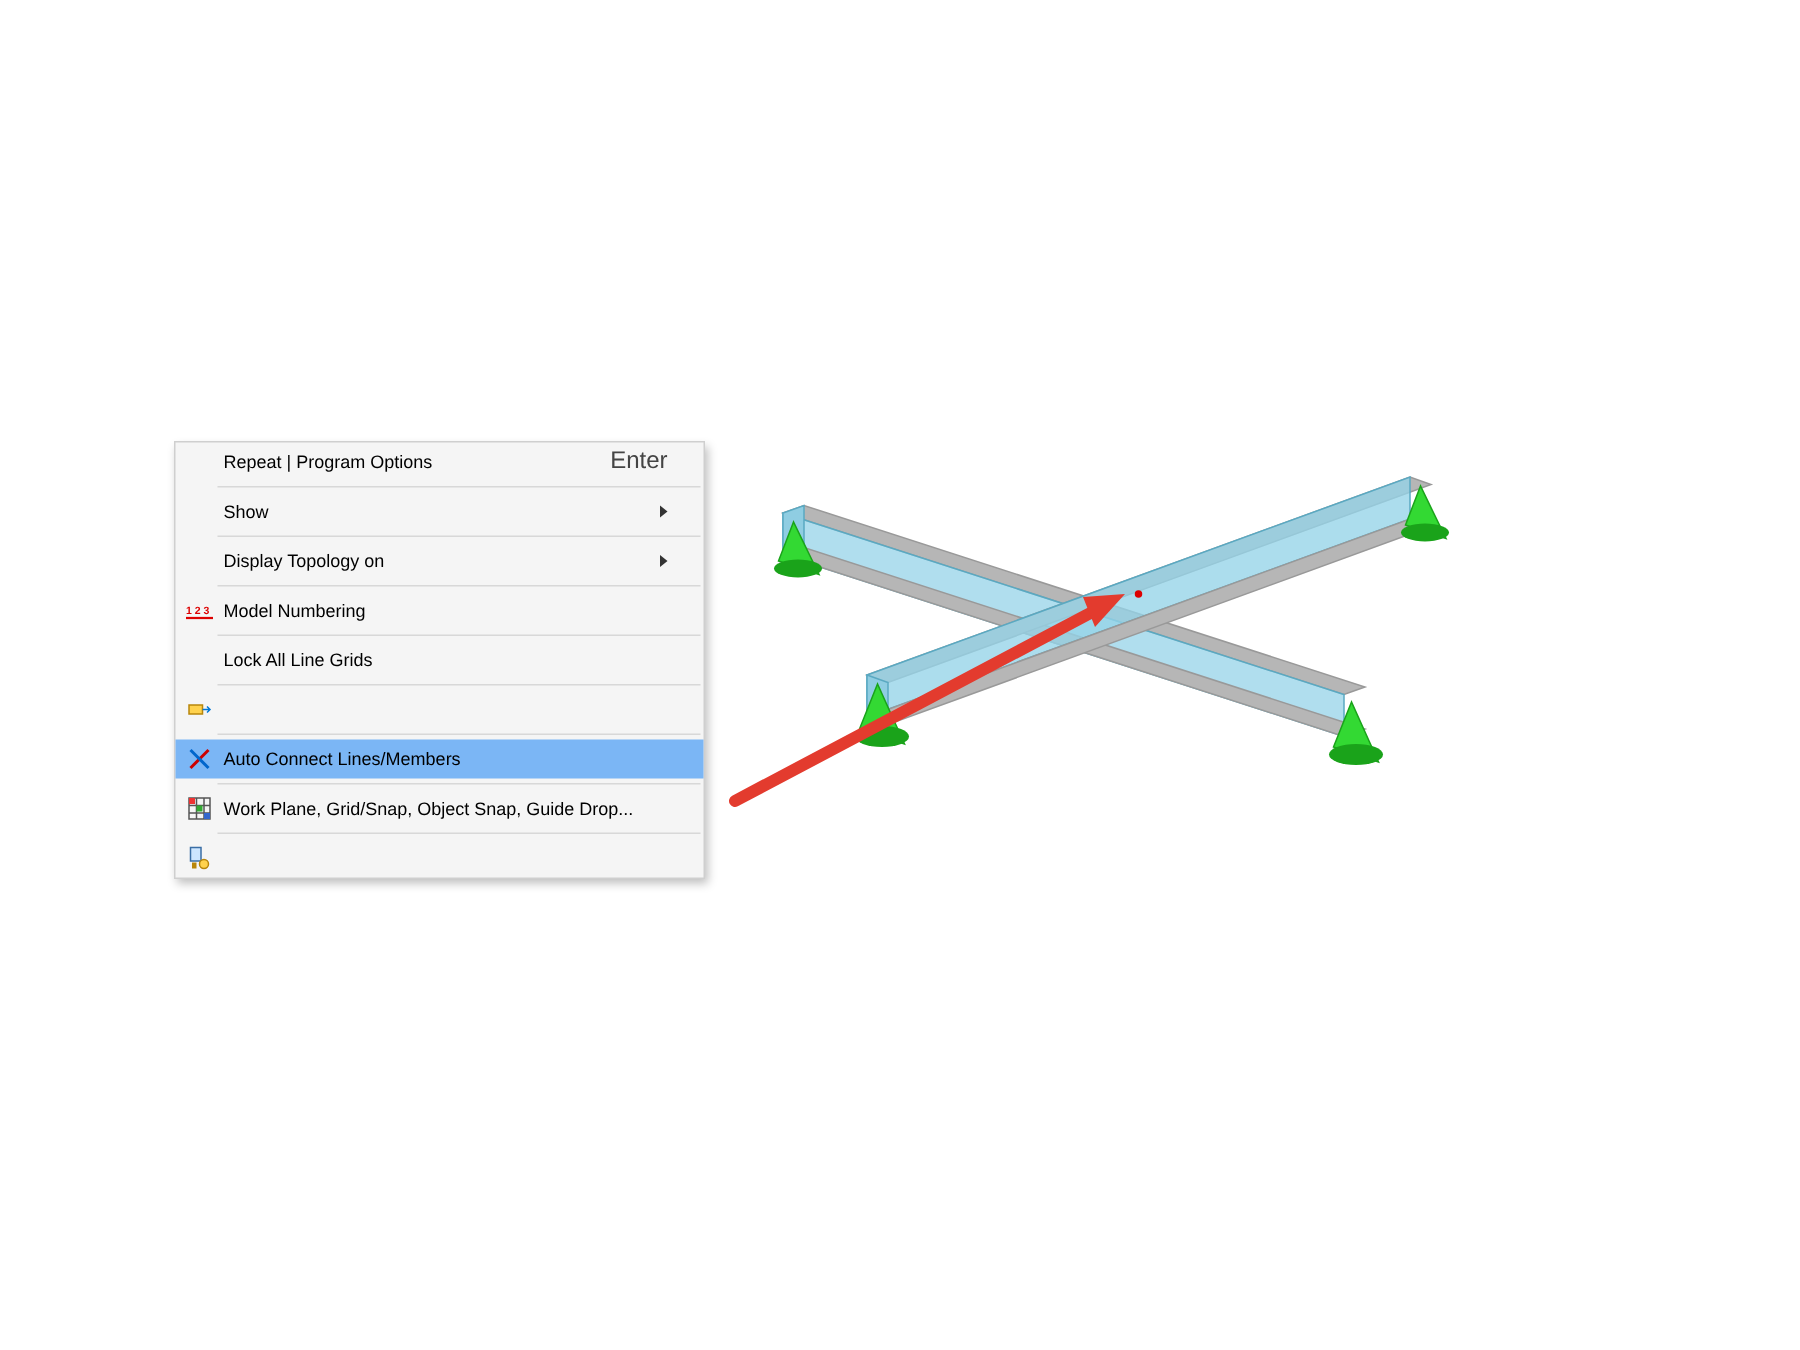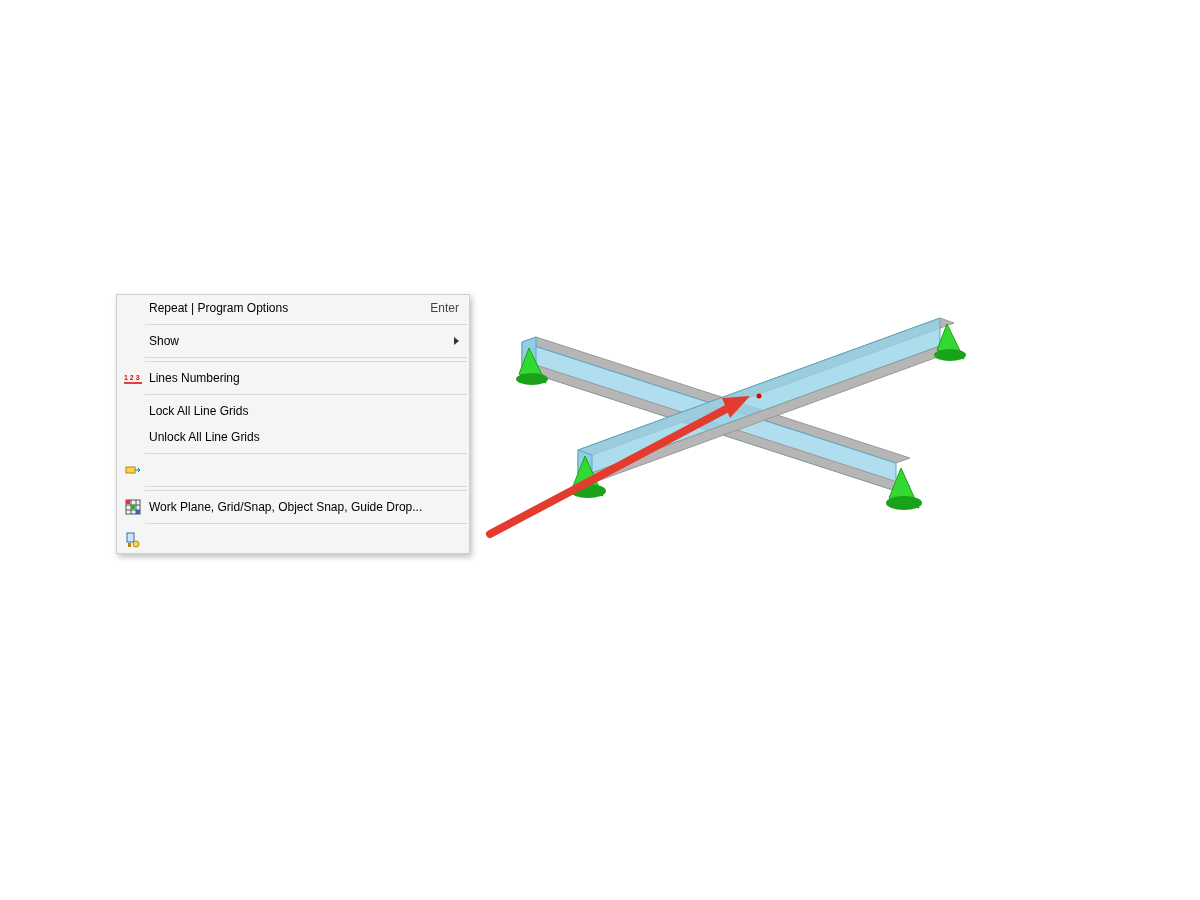--- a/index.html
+++ b/index.html
@@ -22,21 +22,21 @@
     top: 294px;
     width: 352px;
     background: #f5f5f5;
     border: 1px solid #cfcfcf;
     box-shadow: 2px 3px 6px rgba(0,0,0,0.25);
   }
   .menu-row {
     display: flex;
     align-items: center;
     height: 26px;
-    padding: 0 10px 0 4px;
+    padding: 0 24px 0 4px;
     position: relative;
   }
   .menu-row.disabled span.label { color: #000000; }
   .menu-row.separator {
     height: 0;
     border-top: 1px solid #d8d8d8;
     margin: 3px 2px 3px 28px;
     padding: 0;
   }
   .menu-row.highlight {
@@ -52,21 +52,21 @@
     margin-right: 4px;
   }
   .icon-slot svg { display:block; }
   .label {
     flex: 1 1 auto;
     white-space: nowrap;
   }
   .shortcut {
     flex: 0 0 auto;
     color: #444;
-    font-size: 12px;
+    font-size: 16px;
   }
   .submenu-arrow {
     flex: 0 0 auto;
     width: 0; height: 0;
     border-top: 4px solid transparent;
     border-bottom: 4px solid transparent;
     border-left: 5px solid #333;
     margin-left: 6px;
   }
 
@@ -139,57 +139,67 @@
 
   <div class="menu-row" data-interactable="true">
     <span class="icon-slot" data-interactable="false"></span>
     <span class="label" data-interactable="false">Show</span>
     <span class="submenu-arrow" data-interactable="false"></span>
   </div>
 
   <div class="menu-row separator" data-interactable="false"></div>
 
 
+  <div class="menu-row" data-interactable="true">
+    <span class="icon-slot" data-interactable="false"></span>
+    <span class="label" data-interactable="false">Display Topology on</span>
+    <span class="submenu-arrow" data-interactable="false"></span>
+  </div>
 
   <div class="menu-row separator" data-interactable="false"></div>
 
   <div class="menu-row" data-interactable="true">
     <span class="icon-slot" data-interactable="false">
       <svg width="18" height="14">
           <text x="0" y="9" font-size="7" fill="#d00" font-weight="bold">1 2 3</text>
           <line x1="0" y1="12" x2="18" y2="12" stroke="#d00" stroke-width="1.5"></line>
         </svg>
     </span>
-    <span class="label" data-interactable="false">Lines Numbering</span>
+    <span class="label" data-interactable="false">Model Numbering</span>
   </div>
 
   <div class="menu-row separator" data-interactable="false"></div>
 
   <div class="menu-row disabled" data-interactable="false">
     <span class="icon-slot" data-interactable="false"></span>
     <span class="label" data-interactable="false">Lock All Line Grids</span>
-  </div>
-  <div class="menu-row disabled" data-interactable="false">
-    <span class="icon-slot" data-interactable="false"></span>
-    <span class="label" data-interactable="false">Unlock All Line Grids</span>
   </div>
 
   <div class="menu-row separator" data-interactable="false"></div>
 
   <div class="menu-row" data-interactable="true">
     <span class="icon-slot" data-interactable="false">
       <svg width="16" height="16">
           <rect x="1" y="5" width="9" height="6" fill="#ffd24d" stroke="#b8860b"></rect>
           <path d="M10 8 L15 8 M13 6 L15 8 L13 10" stroke="#0078d7" fill="none"></path>
         </svg>
     </span>
   </div>
 
   <div class="menu-row separator" data-interactable="false"></div>
 
+  <div class="menu-row highlight" data-interactable="true">
+    <span class="icon-slot" data-interactable="false">
+      <svg width="16" height="16">
+          <line x1="2" y1="14" x2="14" y2="2" stroke="#c00" stroke-width="2"></line>
+          <line x1="2" y1="2" x2="14" y2="14" stroke="#06c" stroke-width="2"></line>
+        </svg>
+    </span>
+    <span class="label" data-interactable="false">Auto Connect Lines/Members</span>
+  </div>
 
   <div class="menu-row separator" data-interactable="false"></div>
 
   <div class="menu-row" data-interactable="true">
     <span class="icon-slot" data-interactable="false">
       <svg width="16" height="16">
         <rect x="1" y="1" width="14" height="14" fill="none" stroke="#555"></rect>
         <line x1="1" y1="6" x2="15" y2="6" stroke="#555"></line>
           <line x1="1" y1="11" x2="15" y2="11" stroke="#555"></line>
         <line x1="6" y1="1" x2="6" y2="15" stroke="#555"></line>

